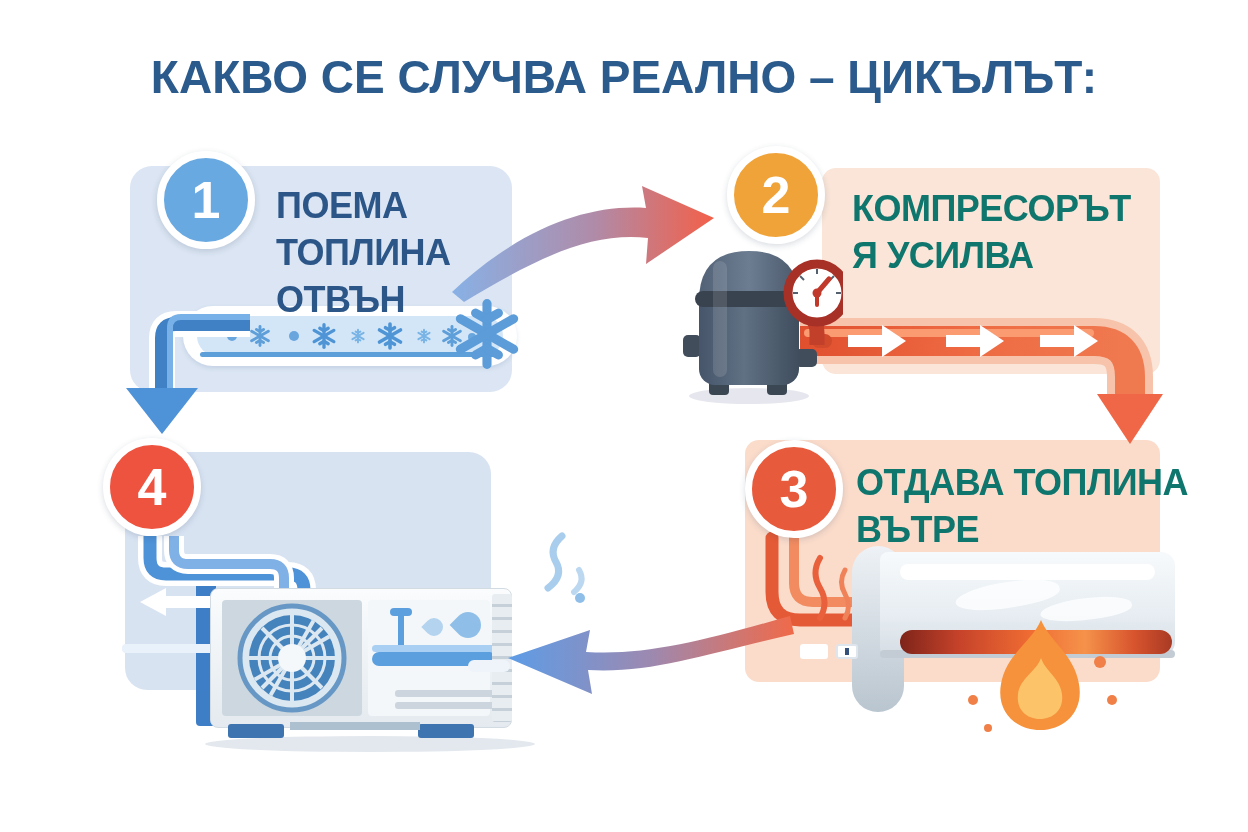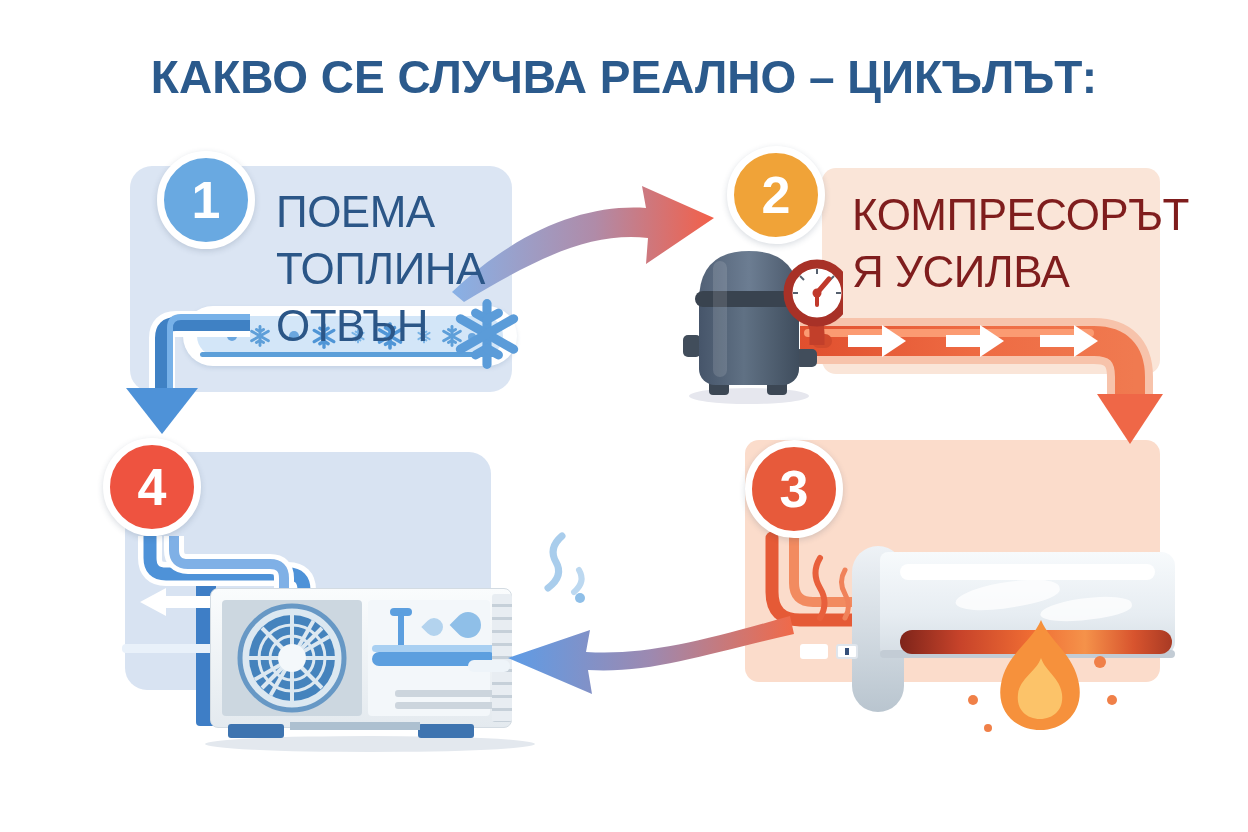--- a/index.html
+++ b/index.html
@@ -5,24 +5,24 @@
   html,body{margin:0;padding:0;background:#fff;}
   #canvas{position:relative;width:1248px;height:792px;background:#ffffff;overflow:hidden;
           font-family:"Liberation Sans",sans-serif;}
   .abs{position:absolute;}
   .panel{position:absolute;border-radius:22px;}
   .panel.warm{border-radius:14px;}
   .svg-layer{position:absolute;left:0;top:0;width:1248px;height:832px;pointer-events:none;}
   .badge{position:absolute;width:98px;height:98px;box-sizing:border-box;border:7px solid #fff;
          border-radius:50%;display:flex;align-items:center;justify-content:center;
          color:#fff;font-weight:bold;font-size:52px;box-shadow:0 2px 6px rgba(40,60,90,.18);z-index:6;}
-  .heading{position:absolute;font-weight:normal;font-size:44px;line-height:1.3;letter-spacing:-.5px;
+  .heading{position:absolute;font-weight:bold;font-size:36px;line-height:1.3;letter-spacing:-.5px;
            white-space:pre-line;z-index:6;}
   .cool-text{color:#2b5687;}
-  .warm-text{color:#7f1d1d;}
+  .warm-text{color:#0f766e;}
   #title{position:absolute;left:0;top:50px;width:1248px;text-align:center;color:#2b5a8c;
          font-weight:bold;font-size:46px;letter-spacing:0;z-index:6;}
   
   #tube-outer{left:183px;top:306px;width:334px;height:60px;background:#fff;border-radius:30px;
               box-shadow:0 2px 4px rgba(90,120,160,.18);z-index:2;}
   #tube-inner{left:197px;top:316px;width:306px;height:40px;background:#d3e6f8;border-radius:20px;z-index:2;}
   #tube-edge{left:200px;top:352px;width:300px;height:5px;background:#5c9fd9;border-radius:3px;z-index:2;}
   
   .in-cap{left:852px;top:546px;width:52px;height:166px;border-radius:26px;
           background:linear-gradient(180deg,#eef2f6,#b9c5cf);z-index:3;}
@@ -276,14 +276,16 @@
     </div>
   <div class="badge" style="left:103px;top:438px;background:#ee5340;">
       <span>4</span>
     </div>
 
   <div class="heading cool-text" style="left:276px;top:183px;">ПОЕМА
 ТОПЛИНА
 ОТВЪН</div>
   <div class="heading warm-text" style="left:852px;top:186px;">КОМПРЕСОРЪТ
 Я УСИЛВА</div>
+  <div class="heading warm-text" style="left:856px;top:460px;">ОТДАВА ТОПЛИНА
+ВЪТРЕ</div>
 
 </div>
 
 </body></html>

